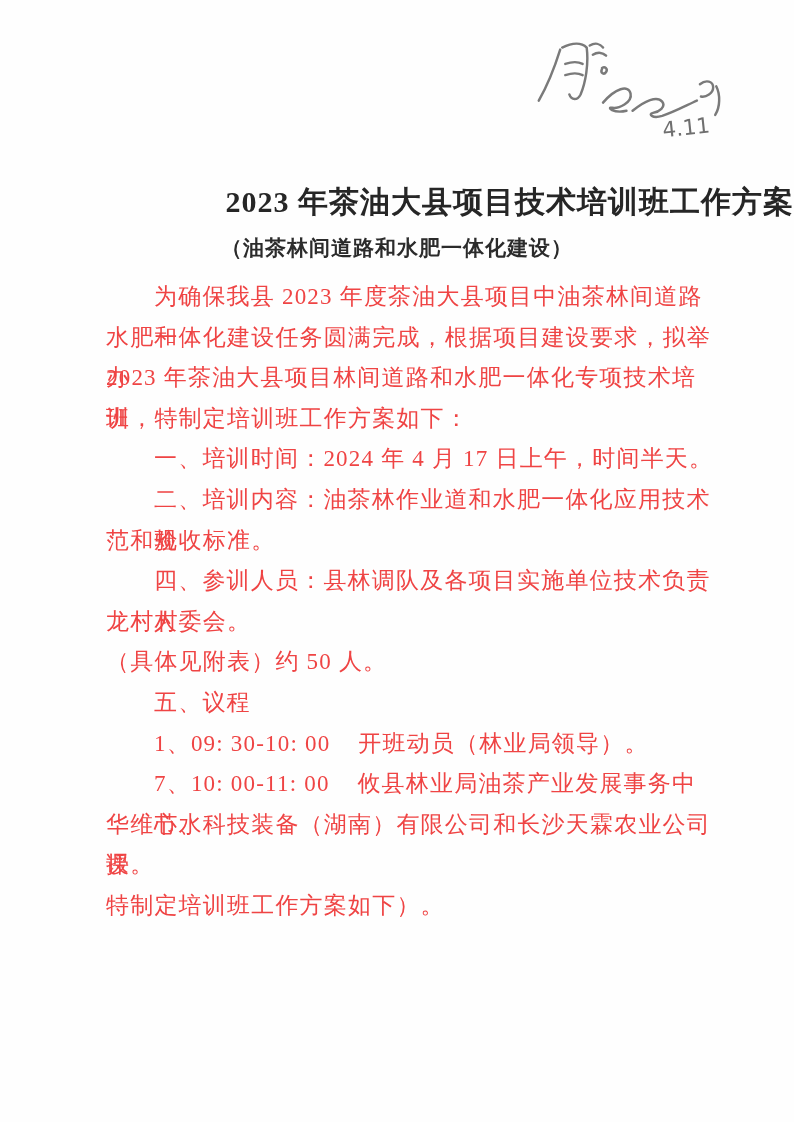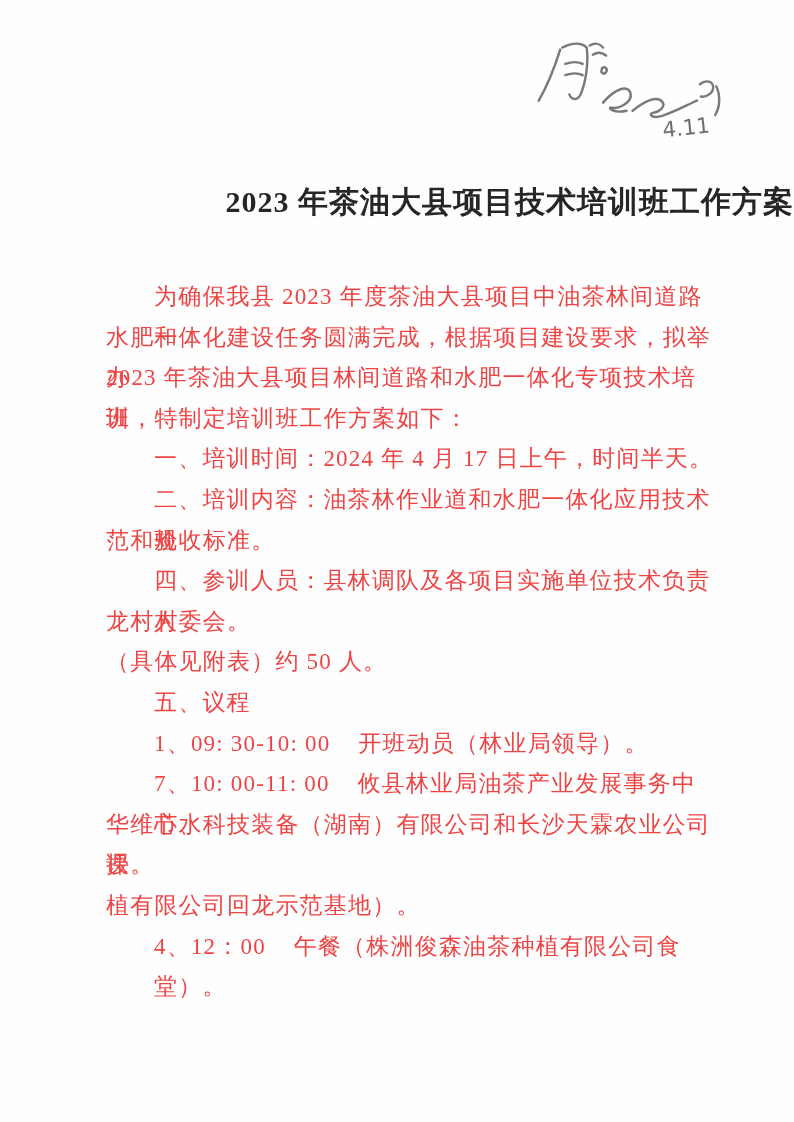--- a/index.html
+++ b/index.html
@@ -87,34 +87,34 @@
       <path d="M101,62 C113,48 126,44 128,53 C130,62 116,68 110,67 C104,66 111,73 124,70"></path>
       <path d="M130,70 C142,60 154,55 159,61 C163,66 156,71 150,72 C145,73 149,78 159,75 C171,71 182,65 193,60"></path>
       <path d="M196,44 C202,39 209,41 209,47 C209,53 202,57 197,56"></path>
       <path d="M212,46 C216,54 216,66 211,74"></path>
     </g>
     <text x="160" y="96" font-size="21" fill="#6f6f6f" transform="rotate(-6 160 96)">4.11</text>
   </svg>
 
   <div class="doc-title">2023 年茶油大县项目技术培训班工作方案</div>
 
+  <div class="doc-subtitle">（油茶林间道路和水肥一体化建设）</div>
 
   <div class="doc-body">
     <div class="body-line indent">为确保我县 2023 年度茶油大县项目中油茶林间道路和</div>
     <div class="body-line">水肥一体化建设任务圆满完成，根据项目建设要求，拟举办</div>
     <div class="body-line">2023 年茶油大县项目林间道路和水肥一体化专项技术培训</div>
     <div class="body-line">班，特制定培训班工作方案如下：</div>
     <div class="body-line indent">一、培训时间：2024 年 4 月 17 日上午，时间半天。</div>
     <div class="body-line indent">二、培训内容：油茶林作业道和水肥一体化应用技术规</div>
     <div class="body-line">范和验收标准。</div>
     <div class="body-line indent">四、参训人员：县林调队及各项目实施单位技术负责人</div>
     <div class="body-line">龙村村委会。</div>
     <div class="body-line">（具体见附表）约 50 人。</div>
     <div class="body-line indent">五、议程</div>
     <div class="body-line indent">1、09: 30-10: 00    开班动员（林业局领导）。</div>
     <div class="body-line indent">7、10: 00-11: 00    攸县林业局油茶产业发展事务中心、</div>
     <div class="body-line">华维节水科技装备（湖南）有限公司和长沙天霖农业公司授</div>
     <div class="body-line">课。</div>
-    <div class="body-line">植有限公司回龙示范基地）。</div>
-    <div class="body-line indent">4、12：00    午餐（株洲俊森油茶种植有限公司食堂）。</div>
+    <div class="body-line">特制定培训班工作方案如下）。</div>
   </div>
 
 </div>
 
 </body></html>

